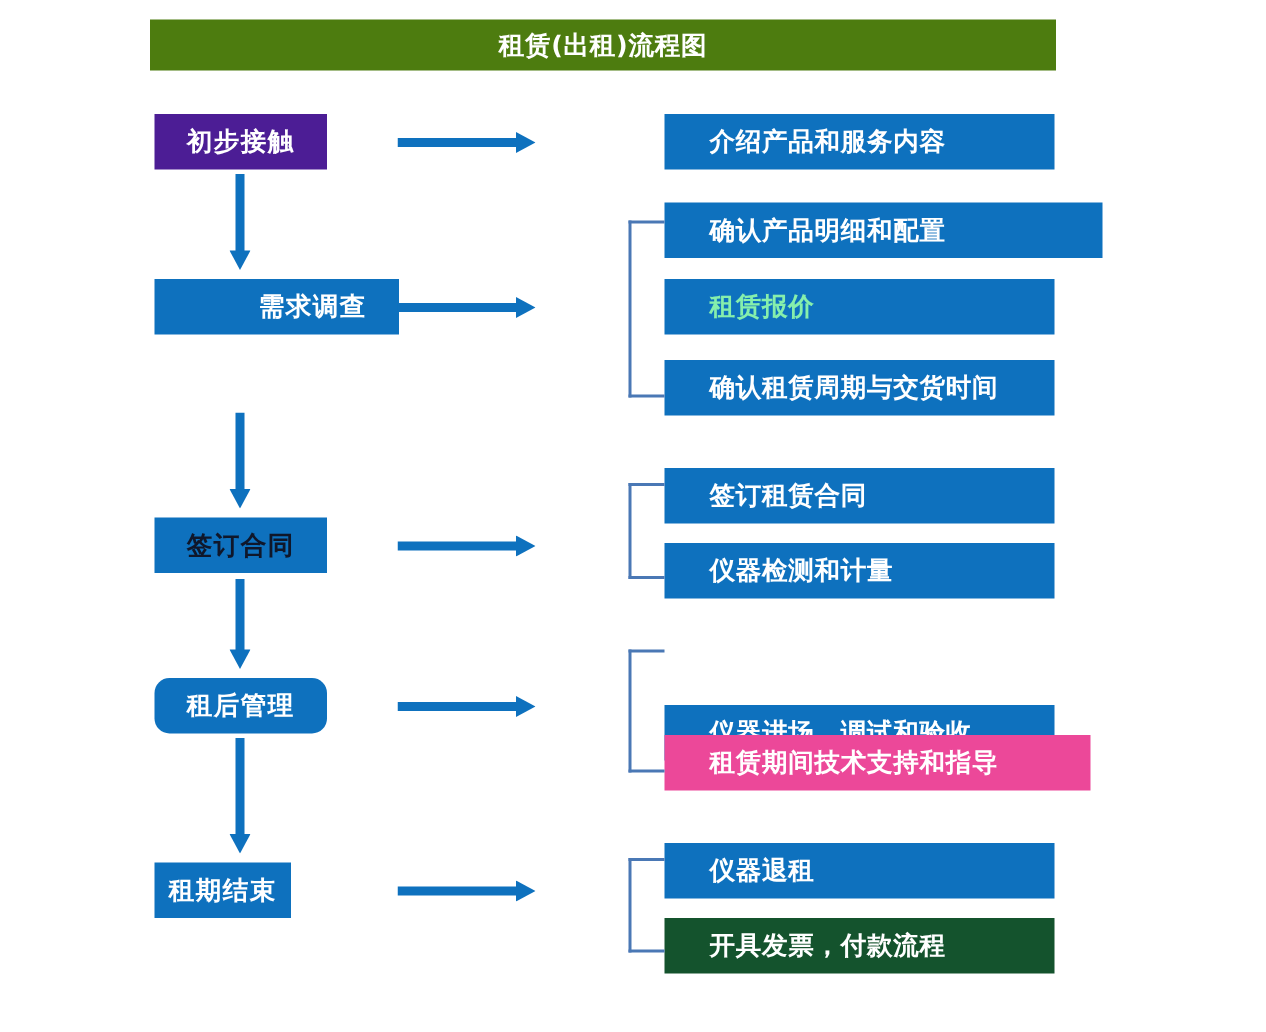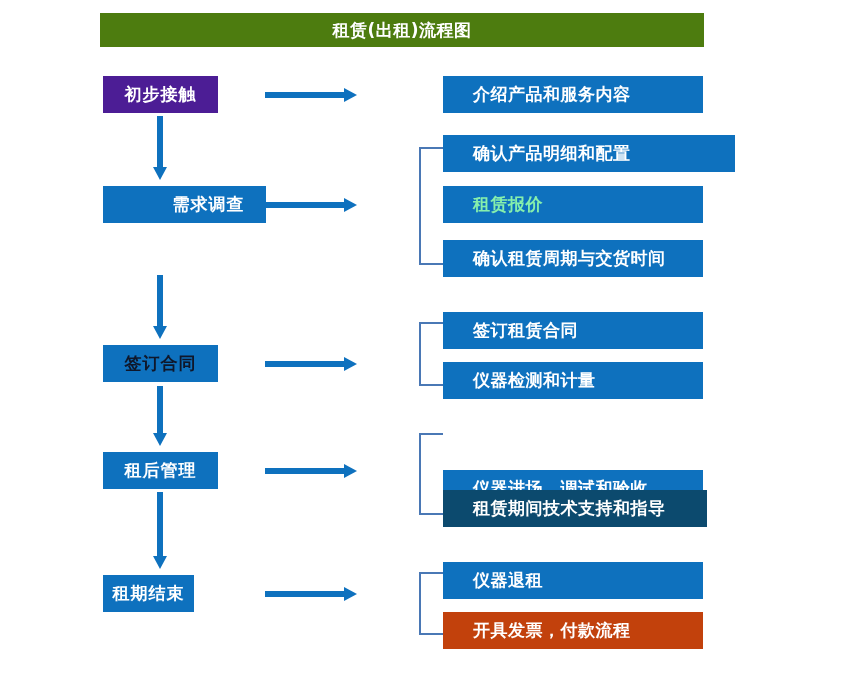--- a/index.html
+++ b/index.html
@@ -75,34 +75,34 @@
 <body>
 
 <div id="canvas">
 
   <div class="title-bar">租赁(出租)流程图</div>
 
   <div id="stage-layer">
       <div class="stage-box" style="left: 103px; top: 76px; width: 115px; height: 37px; background: #4c1d95; color: rgb(255, 255, 255);">初步接触</div>
       <div class="stage-box" style="left: 103px; top: 186px; width: 115px; height: 37px; background: rgb(14, 113, 190); color: rgb(255, 255, 255); padding-left: 48px;">需求调查</div>
       <div class="stage-box" style="left: 103px; top: 345px; width: 115px; height: 37px; background: rgb(14, 113, 190); color: #0f172a;">签订合同</div>
-      <div class="stage-box" style="left: 103px; top: 452px; width: 115px; height: 37px; background: rgb(14, 113, 190); color: rgb(255, 255, 255);">租后管理</div>
+      <div class="stage-box" style="left: 103px; top: 452px; width: 115px; height: 37px; background: rgb(14, 113, 190); color: rgb(255, 255, 255); border-radius: 10px;">租后管理</div>
       <div class="stage-box" style="left: 103px; top: 575px; width: 91px; height: 37px; background: rgb(14, 113, 190); color: rgb(255, 255, 255);">租期结束</div>
     </div>
   <div id="detail-layer">
       <div class="detail-box" style="left: 443px; top: 76px; width: 260px; height: 37px; background: rgb(14, 113, 190); color: rgb(255, 255, 255);">介绍产品和服务内容</div>
       <div class="detail-box" style="left: 443px; top: 135px; width: 292px; height: 37px; background: rgb(14, 113, 190); color: rgb(255, 255, 255);">确认产品明细和配置</div>
       <div class="detail-box" style="left: 443px; top: 186px; width: 260px; height: 37px; background: rgb(14, 113, 190); color: #86efac; text-align: right;">租赁报价</div>
       <div class="detail-box" style="left: 443px; top: 240px; width: 260px; height: 37px; background: rgb(14, 113, 190); color: rgb(255, 255, 255);">确认租赁周期与交货时间</div>
       <div class="detail-box" style="left: 443px; top: 312px; width: 260px; height: 37px; background: rgb(14, 113, 190); color: rgb(255, 255, 255);">签订租赁合同</div>
       <div class="detail-box" style="left: 443px; top: 362px; width: 260px; height: 37px; background: rgb(14, 113, 190); color: rgb(255, 255, 255); text-align: right;">仪器检测和计量</div>
       <div class="detail-box" style="left: 443px; top: 422px; width: 260px; height: 37px; background: rgb(14, 113, 190); color: rgb(255, 255, 255); margin-top: 48px;">仪器进场、调试和验收</div>
-      <div class="detail-box" style="left: 443px; top: 490px; width: 264px; height: 37px; background: #0c4a6e; color: rgb(255, 255, 255);">租赁期间技术支持和指导</div>
+      <div class="detail-box" style="left: 443px; top: 490px; width: 284px; height: 37px; background: #ec4899; color: rgb(255, 255, 255);">租赁期间技术支持和指导</div>
       <div class="detail-box" style="left: 443px; top: 562px; width: 260px; height: 37px; background: rgb(14, 113, 190); color: rgb(255, 255, 255);">仪器退租</div>
-      <div class="detail-box" style="left: 443px; top: 612px; width: 260px; height: 37px; background: #c2410c; color: rgb(255, 255, 255);">开具发票，付款流程</div>
+      <div class="detail-box" style="left: 443px; top: 612px; width: 260px; height: 37px; background: #14532d; color: rgb(255, 255, 255);">开具发票，付款流程</div>
     </div>
   <div id="arrow-layer">
       <div class="h-arrow" style="left: 265px; top: 87px; width: 92px;"><svg width="92" height="14" viewBox="0 0 92 14">
           <rect x="0" y="4" width="81" height="6" fill="#0E71BE"></rect>
           <polygon points="79,0 92,7 79,14" fill="#0E71BE"></polygon>
         </svg></div>
       <div class="h-arrow" style="left: 265px; top: 197px; width: 92px;"><svg width="92" height="14" viewBox="0 0 92 14">
           <rect x="0" y="4" width="81" height="6" fill="#0E71BE"></rect>
           <polygon points="79,0 92,7 79,14" fill="#0E71BE"></polygon>
         </svg></div>

